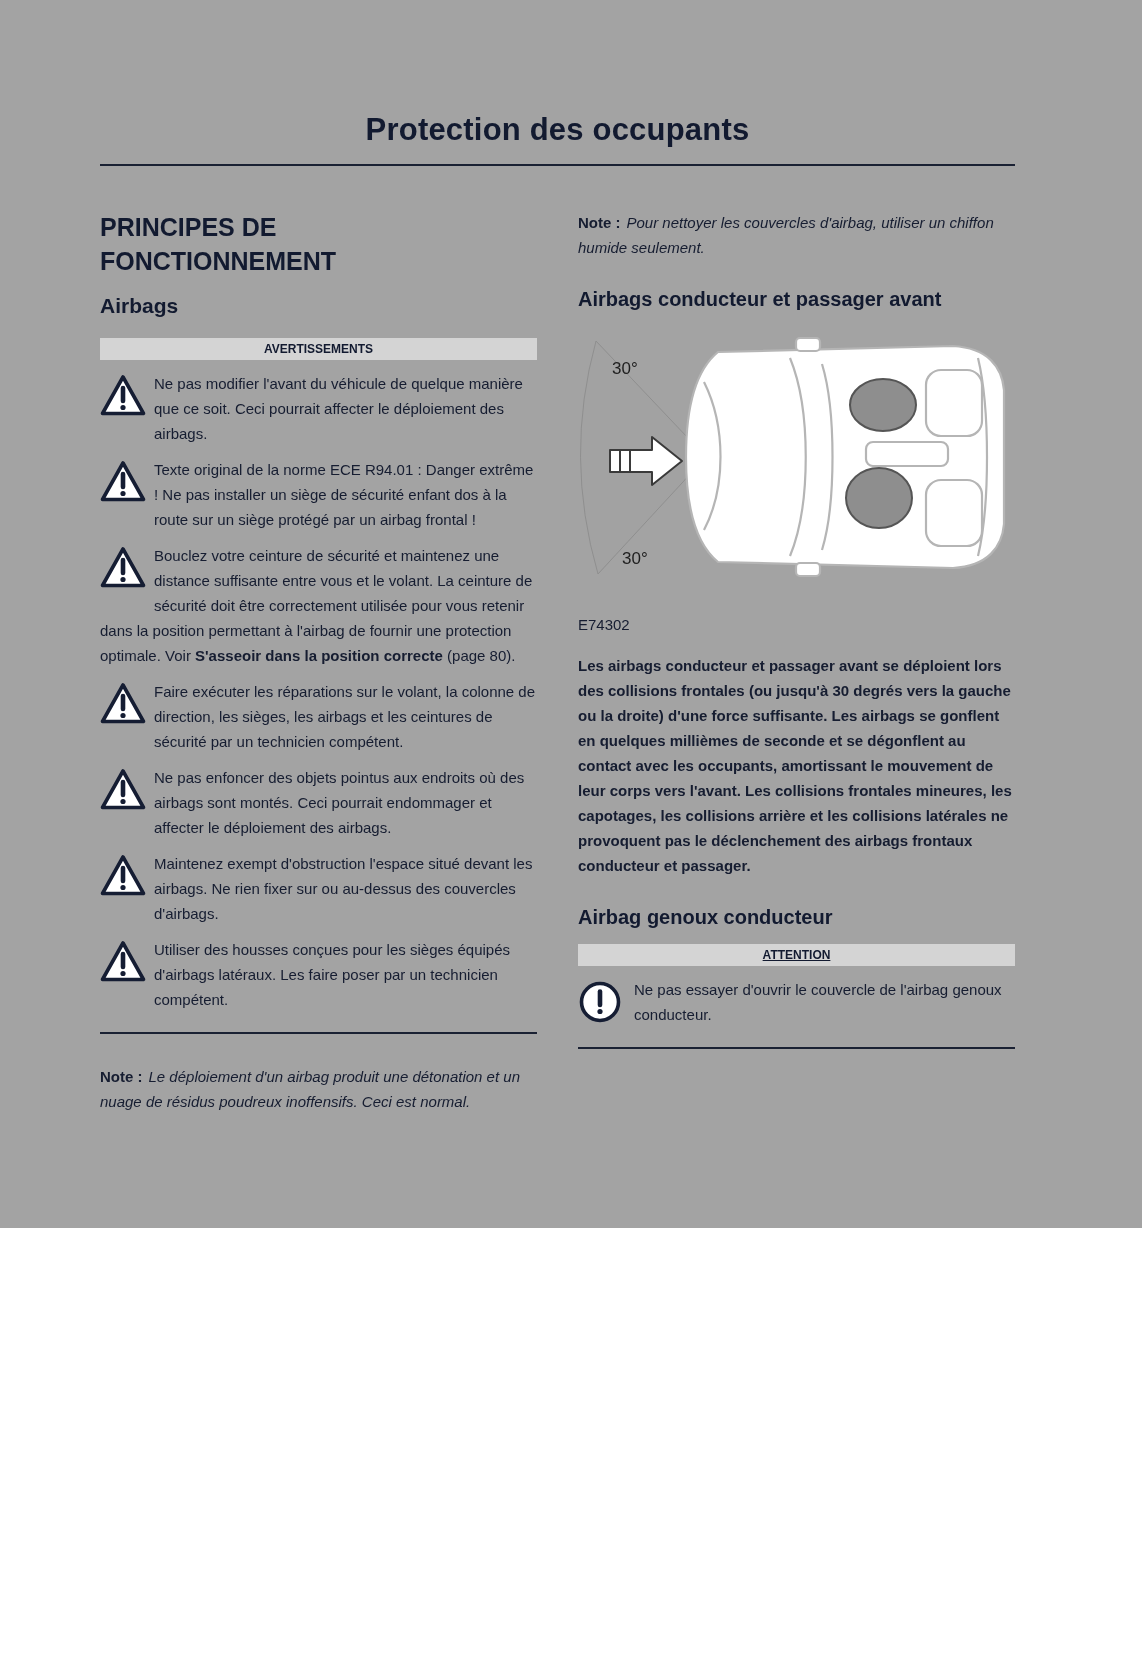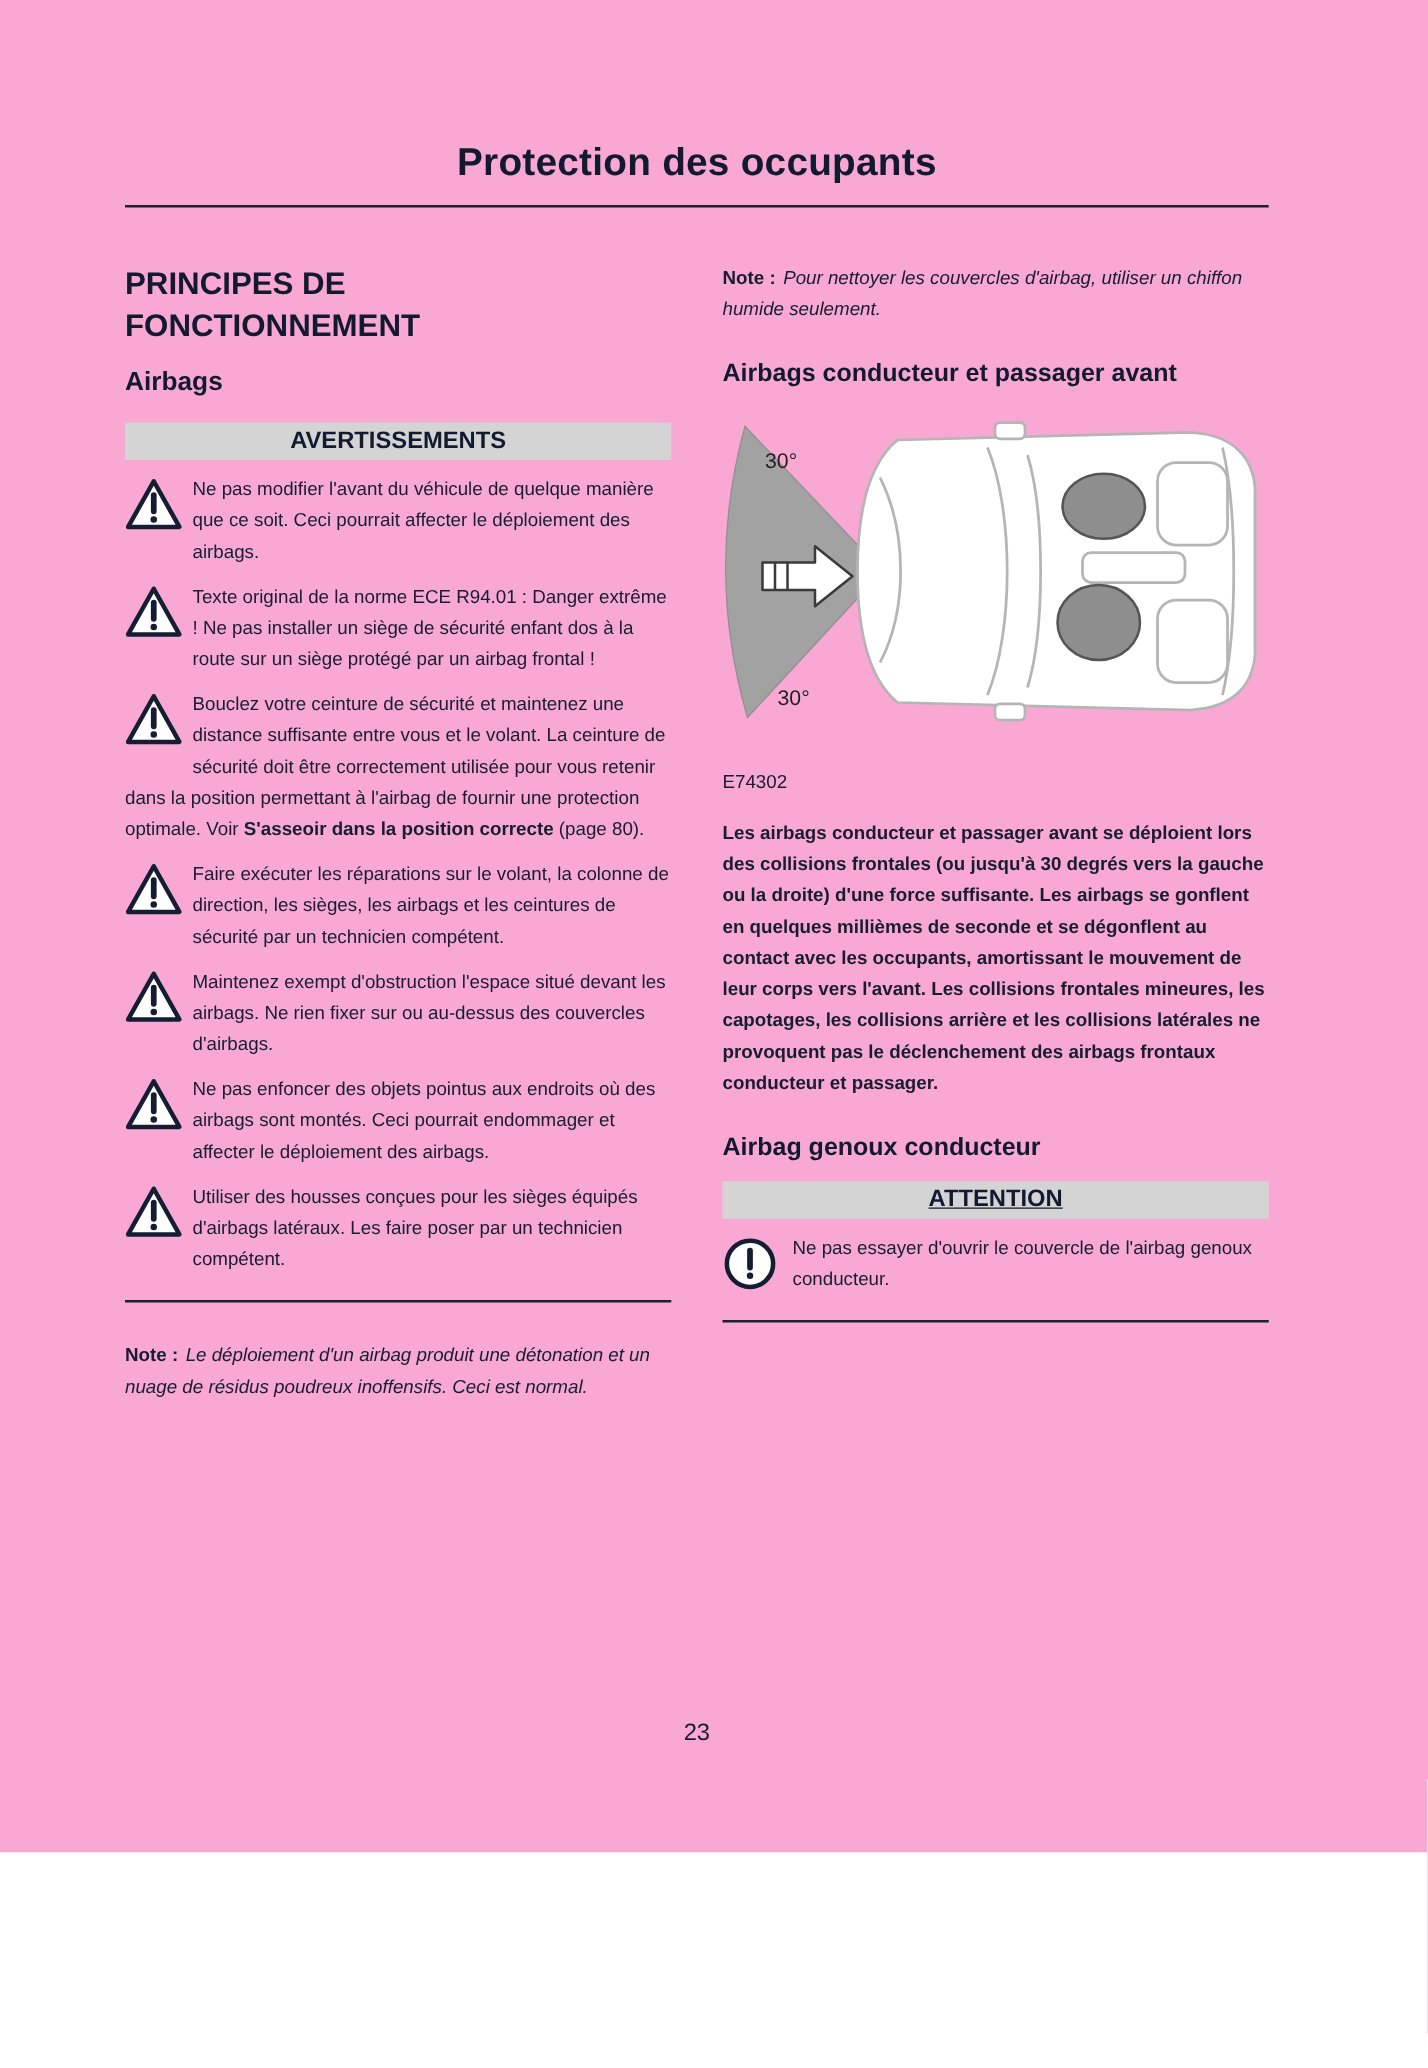--- a/index.html
+++ b/index.html
@@ -1,18 +1,18 @@
 <!DOCTYPE html>
 <html><head>
 <meta charset="utf-8">
 <style>
   * { margin:0; padding:0; box-sizing:border-box; }
   html,body { background:#ffffff; }
   body { font-family:"Liberation Sans", sans-serif; color:#161d31; }
-  .page { width:1142px; height:1482px; background:#f9a8d4; position:relative; overflow:hidden; }
+  .page { width:1142px; height:1228px; background:#a3a3a3; position:relative; overflow:hidden; }
   .content { padding:0 127px 0 100px; }
 
   .page-title {
     font-size:31px; font-weight:bold; text-align:center;
     padding-top:112px; color:#121a30; letter-spacing:.2px;
   }
   hr.rule { border:none; border-top:2px solid #1a2133; height:0; }
   .title-rule { margin-top:16px; }
 
   .columns { display:flex; gap:41px; margin-top:44px; }
@@ -20,21 +20,21 @@
 
   .section-heading {
     font-size:25px; font-weight:bold; line-height:34px;
     color:#121a30; max-width:340px;
   }
   .sub-heading { font-size:21px; font-weight:bold; margin-top:16px; color:#121a30; }
   .col-heading { font-size:20px; font-weight:bold; margin-top:26px; color:#121a30; line-height:26px; }
 
   .banner {
     background:#d4d4d4; color:#121a30; text-align:center;
-    font-weight:bold; font-size:19px; padding:4px 0; margin-top:20px;
+    font-weight:bold; font-size:12px; padding:4px 0; margin-top:20px;
   }
 
   p.body-text, p.warning, p.note, p.caption {
     font-size:15px; line-height:25px; color:#161d31;
   }
   p.warning { margin-top:11px; clear:left; }
   .warn-icon { float:left; width:54px; height:73px; padding-top:3px; }
   .attn-icon { float:left; width:56px; height:48px; padding-top:3px; }
 
   .bold { font-weight:bold; }
@@ -119,32 +119,32 @@
         </p>
 
         <p class="warning">
           <span class="warn-icon">
             <svg width="46" height="43" viewBox="0 0 46 43">
                 <path d="M23 3 L43.5 39.5 L2.5 39.5 Z" fill="#ffffff" stroke="#151d33" stroke-width="3.6" stroke-linejoin="round"></path>
                 <line x1="23" y1="14" x2="23" y2="27" stroke="#151d33" stroke-width="4.6" stroke-linecap="round"></line>
                 <circle cx="23" cy="33.5" r="2.6" fill="#151d33"></circle>
               </svg>
           </span>
+          <span>Ne pas enfoncer des objets pointus aux endroits où des airbags sont montés. Ceci pourrait endommager et affecter le déploiement des airbags.</span>
+        </p>
+
+        <p class="warning">
+          <span class="warn-icon">
+            <svg width="46" height="43" viewBox="0 0 46 43">
+                <path d="M23 3 L43.5 39.5 L2.5 39.5 Z" fill="#ffffff" stroke="#151d33" stroke-width="3.6" stroke-linejoin="round"></path>
+                <line x1="23" y1="14" x2="23" y2="27" stroke="#151d33" stroke-width="4.6" stroke-linecap="round"></line>
+                <circle cx="23" cy="33.5" r="2.6" fill="#151d33"></circle>
+              </svg>
+          </span>
           <span>Maintenez exempt d'obstruction l'espace situé devant les airbags. Ne rien fixer sur ou au-dessus des couvercles d'airbags.</span>
-        </p>
-
-        <p class="warning">
-          <span class="warn-icon">
-            <svg width="46" height="43" viewBox="0 0 46 43">
-                <path d="M23 3 L43.5 39.5 L2.5 39.5 Z" fill="#ffffff" stroke="#151d33" stroke-width="3.6" stroke-linejoin="round"></path>
-                <line x1="23" y1="14" x2="23" y2="27" stroke="#151d33" stroke-width="4.6" stroke-linecap="round"></line>
-                <circle cx="23" cy="33.5" r="2.6" fill="#151d33"></circle>
-              </svg>
-          </span>
-          <span>Ne pas enfoncer des objets pointus aux endroits où des airbags sont montés. Ceci pourrait endommager et affecter le déploiement des airbags.</span>
         </p>
 
         <p class="warning">
           <span class="warn-icon">
             <svg width="46" height="43" viewBox="0 0 46 43">
                 <path d="M23 3 L43.5 39.5 L2.5 39.5 Z" fill="#ffffff" stroke="#151d33" stroke-width="3.6" stroke-linejoin="round"></path>
                 <line x1="23" y1="14" x2="23" y2="27" stroke="#151d33" stroke-width="4.6" stroke-linecap="round"></line>
                 <circle cx="23" cy="33.5" r="2.6" fill="#151d33"></circle>
               </svg>
           </span>

